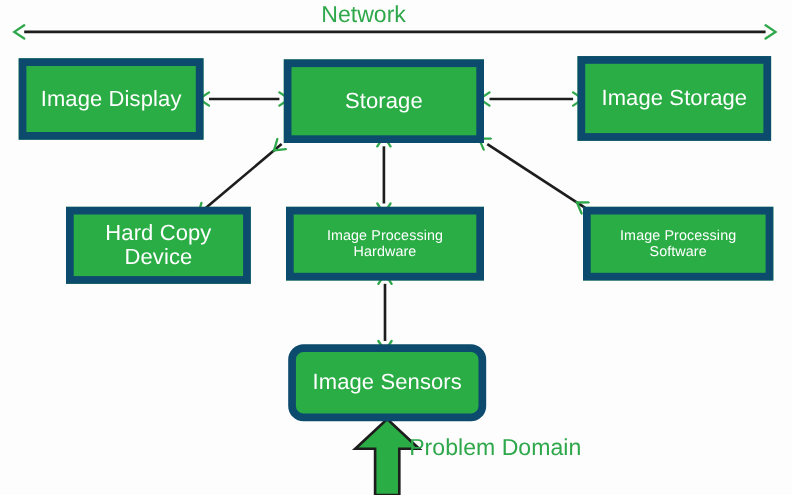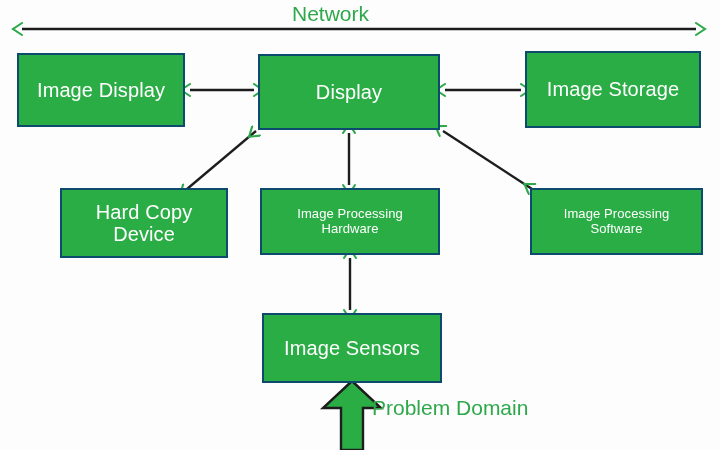--- a/index.html
+++ b/index.html
@@ -19,21 +19,21 @@
     position: absolute;
     left: 0;
     top: 0;
     width: 720px;
     height: 450px;
   }
   .node-box {
     position: absolute;
     box-sizing: border-box;
     background: #2BAD46;
-    border: 2px solid #0c4a6e;
+    border: 7px solid #0c4a6e;
     display: flex;
     align-items: center;
     justify-content: center;
     text-align: center;
     color: #ffffff;
     line-height: 1.12;
     letter-spacing: 0.1px;
   }
   .node-label {
     display: block;
@@ -102,21 +102,21 @@
 
   <div class="free-label" id="network-label" style="left:292px; top:2px;">Network</div>
 
   <div class="free-label" id="problem-domain-label" style="left:372px; top:396px;">Problem Domain</div>
 
   <div class="node-box" style="left:17px; top:53px; width:168px; height:74px;">
     <span class="node-label size-lg">Image Display</span>
   </div>
 
   <div class="node-box" style="left:258px; top:54px; width:182px; height:76px;">
-    <span class="node-label size-lg">Display</span>
+    <span class="node-label size-lg">Storage</span>
   </div>
 
   <div class="node-box" style="left:525px; top:51px; width:176px; height:77px;">
     <span class="node-label size-lg">Image Storage</span>
   </div>
 
   <div class="node-box" style="left:17px; top:188px; width:168px; height:70px;margin-left:43px;">
     <span class="node-label size-lg">Hard Copy
 Device</span>
   </div>
@@ -124,17 +124,17 @@
   <div class="node-box" style="left:260px; top:188px; width:180px; height:67px;">
     <span class="node-label size-sm">Image Processing
 Hardware</span>
   </div>
 
   <div class="node-box" style="left:530px; top:188px; width:173px; height:67px;">
     <span class="node-label size-sm">Image Processing
 Software</span>
   </div>
 
-  <div class="node-box" style="left:262px; top:313px; width:180px; height:70px;">
+  <div class="node-box" style="left:262px; top:313px; width:180px; height:70px;border-radius:14px;">
     <span class="node-label size-lg">Image Sensors</span>
   </div>
 
 </div>
 
 </body></html>

